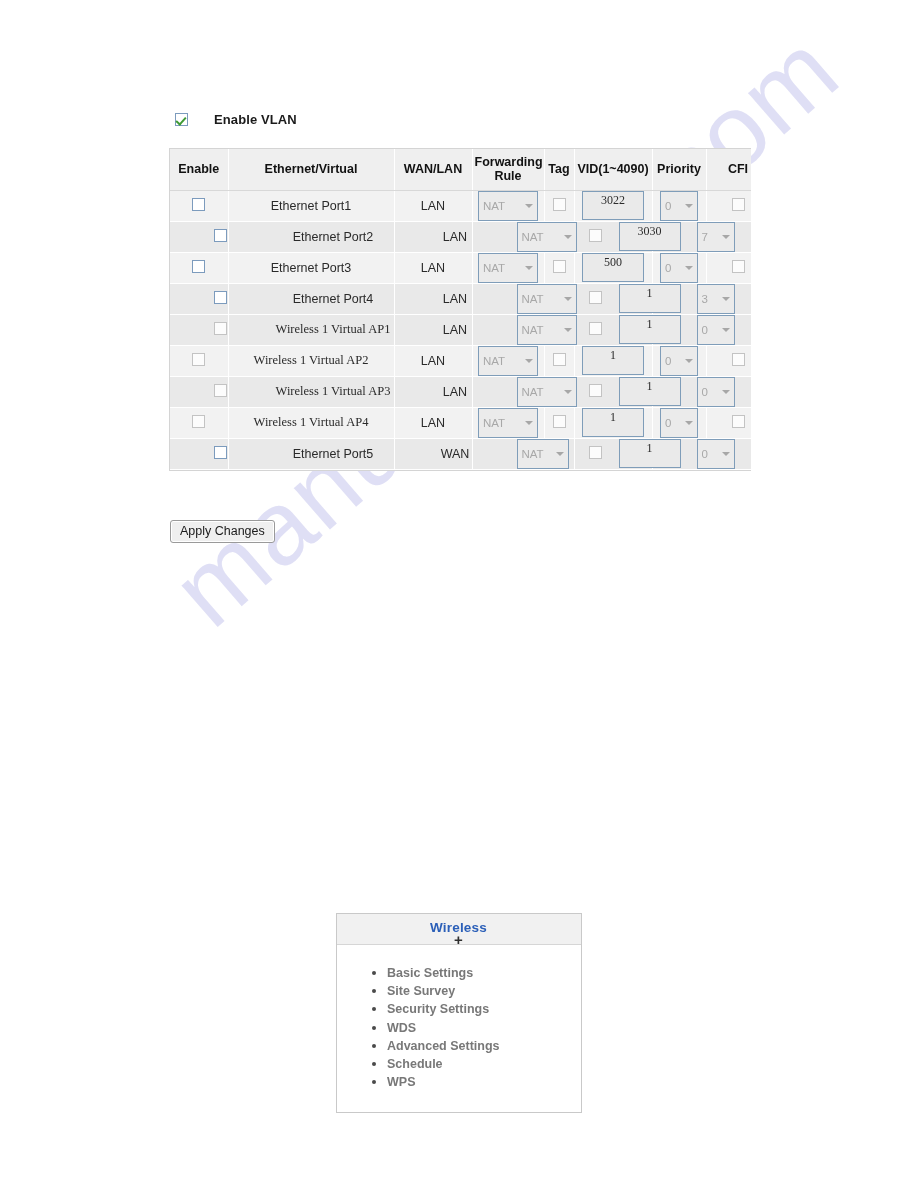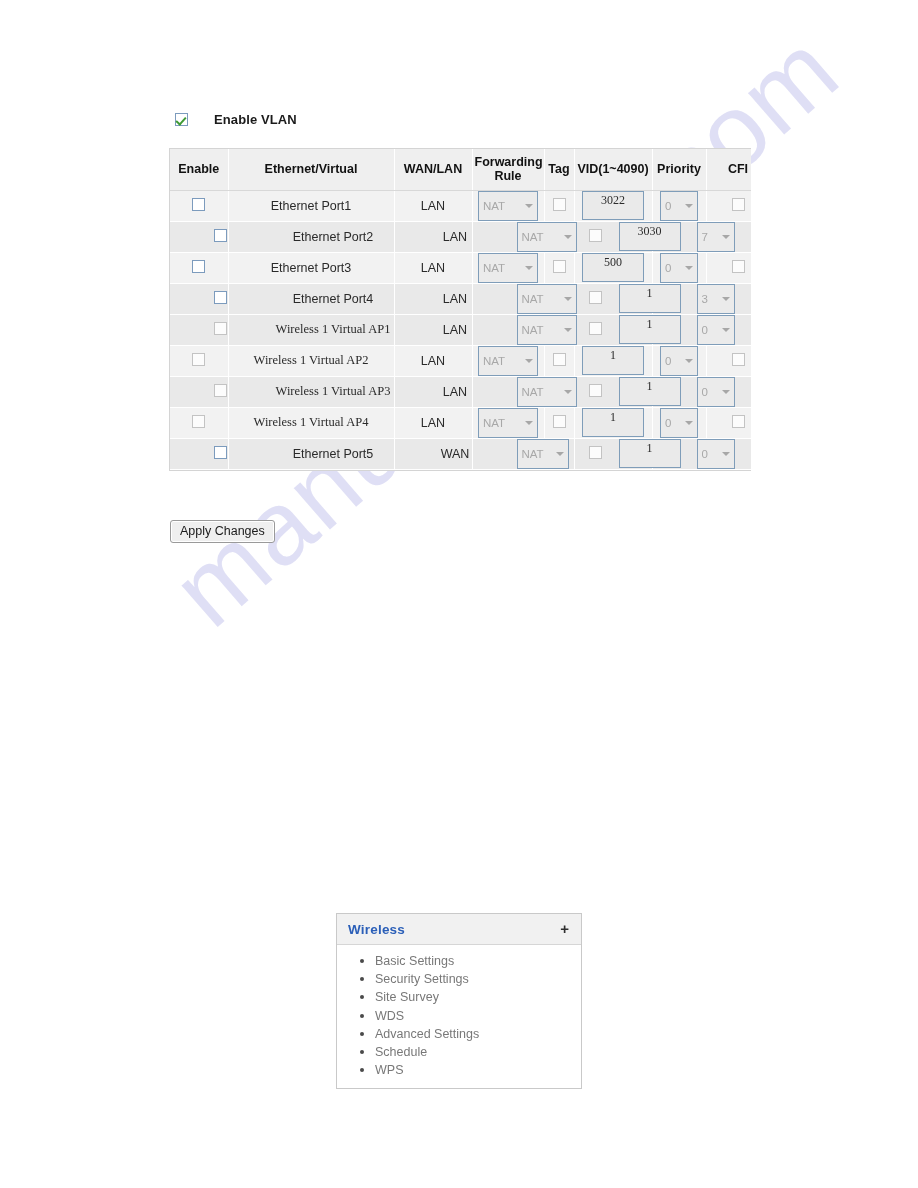--- a/index.html
+++ b/index.html
@@ -233,37 +233,39 @@
     background: #ffffff;
   }
   #wireless-box-header {
     display: flex;
     align-items: center;
     justify-content: space-between;
     background: #f1f1f1;
     border-bottom: 1px solid #d6d6d6;
     padding: 6px 12px 6px 11px;
     height: 18px;
+    flex-direction: column;
   }
   #wireless-box-title {
     color: #2b5fb8;
     font-weight: bold;
     font-size: 13.5px;
     letter-spacing: .2px;
   }
   #wireless-box-expand {
     color: #2f2f2f;
     font-size: 15px;
     font-weight: bold;
     line-height: 10px;
   }
   #wireless-menu-list {
     list-style: none;
-    margin: 0;
+    margin: 12px;
     padding: 7px 0 9px 0;
+    font-weight: bold;
   }
   #wireless-menu-list li {
     position: relative;
     padding: 0 0 0 38px;
     font-size: 12.5px;
     line-height: 18.2px;
     color: #787878;
   }
   #wireless-menu-list li::before {
     content: "";
@@ -468,22 +470,22 @@
 
   <button id="apply-changes-button">Apply Changes</button>
 
   <div id="wireless-box">
     <div id="wireless-box-header">
       <span id="wireless-box-title">Wireless</span>
       <span id="wireless-box-expand">+</span>
     </div>
     <ul id="wireless-menu-list">
         <li>Basic Settings</li>
+        <li>Site Survey</li>
         <li>Security Settings</li>
-        <li>Site Survey</li>
         <li>WDS</li>
         <li>Advanced Settings</li>
         <li>Schedule</li>
         <li>WPS</li>
       </ul>
   </div>
 
 </div>
 
 </body></html>

